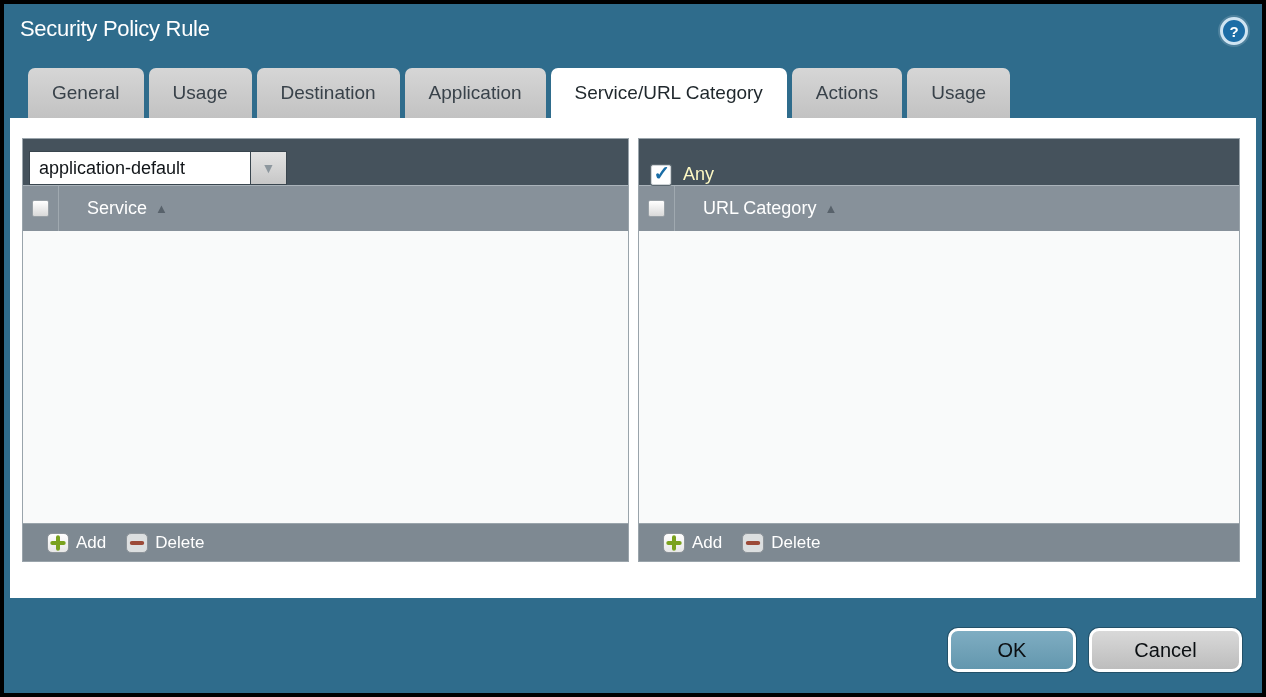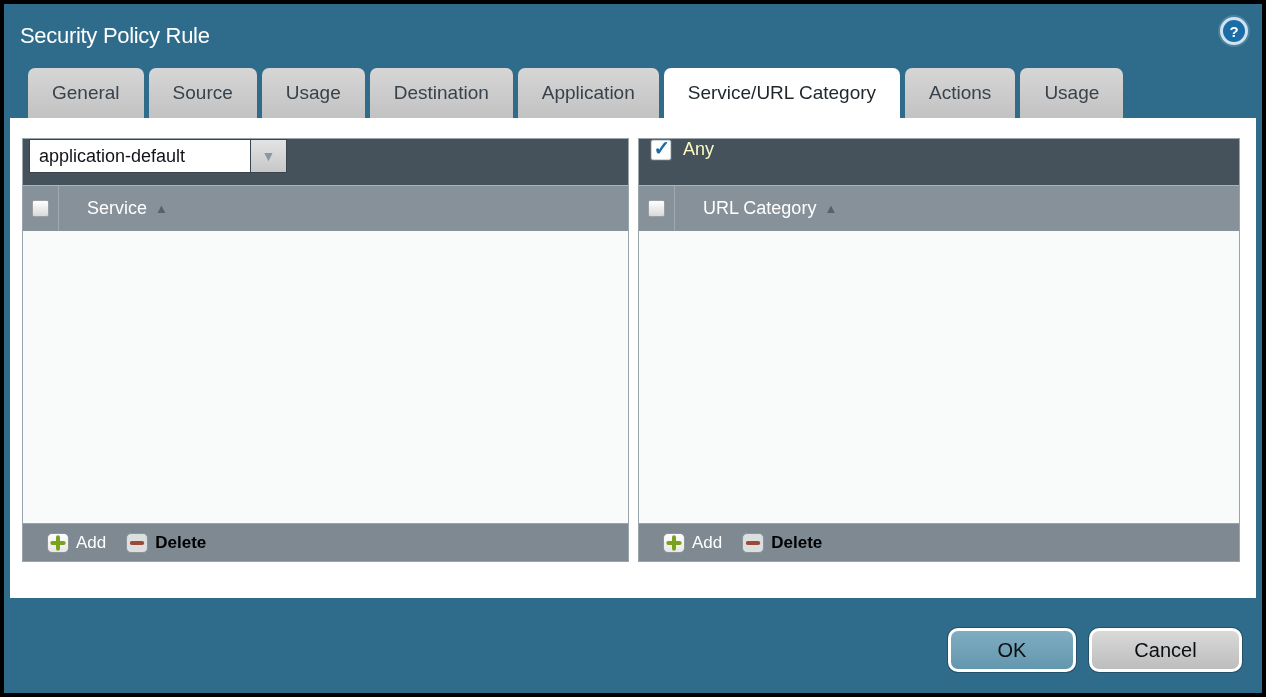--- a/index.html
+++ b/index.html
@@ -11,22 +11,22 @@
     overflow:hidden;
   }
   .dialog {
     position:absolute; inset:4px;
     background:#2f6c8c;
     display:flex; flex-direction:column;
   }
   
   .titlebar {
     height:64px; flex:0 0 64px;
-    display:flex; align-items:center;
-    padding:0 16px; position:relative;
+    display:flex; align-items:flex-start;
+    padding:12px 16px; position:relative;
   }
   .titlebar .title {
     color:#fff; font-size:22px; font-weight:400; letter-spacing:-0.3px;
   }
   .help-btn {
     position:absolute; right:14px; top:13px;
     width:28px; height:28px; border-radius:50%;
     background:#1c6da6;
     border:3px solid #cfe4f2;
     box-shadow:0 0 0 2px rgba(255,255,255,0.15);
@@ -63,21 +63,21 @@
   .panel {
     height:424px;
     border:1px solid #9aa4ab;
     display:flex; flex-direction:column;
     background:#f9fafa;
   }
   .panel.left  { width:607px; }
   .panel.right { width:602px; }
   .panel-toolbar {
     flex:0 0 46px; background:#45525c;
-    display:flex; align-items:flex-start; padding:0 6px;
+    display:flex; align-items:flex-end; padding:0 6px;
   }
   .combo { display:flex; align-items:stretch; height:34px; }
   .combo-input {
     width:221px; height:34px;
     border:1px solid #39454e; border-right:none;
     background:#fff; color:#101418;
     font-family:"Liberation Sans", sans-serif;
     font-size:18px; padding:0 9px; outline:none;
   }
   .combo-btn {
@@ -130,21 +130,21 @@
   .tool-btn.disabled { cursor:default; }
   .pm-box {
     width:22px; height:20px; border-radius:5px;
     border:1px solid #8d949a;
     display:flex; align-items:center; justify-content:center;
   }
   .pm-box.add { background:linear-gradient(#ffffff,#e7e7e7); }
   .pm-box.del { background:#dcdfe0; }
   .tool-label { font-size:17px; }
   .tool-label.add { color:#fff; }
-  .tool-label.del { color:#000000;font-weight:bold; }
+  .tool-label.del { color:#ffffff; }
   
   .button-row {
     flex:1 1 auto;
     display:flex; justify-content:flex-end; align-items:flex-start;
     gap:13px; padding:30px 20px 0 9px;
   }
   .btn {
     height:44px; border-radius:10px;
     border:3px solid #fff;
     box-shadow:0 0 0 1px rgba(0,0,0,0.25);
@@ -163,21 +163,20 @@
 
   <div class="titlebar">
     <span class="title">Security Policy Rule</span>
     <div class="help-btn">
       <span>?</span>
     </div>
   </div>
 
   <div class="tabs">
     <div class="tab">General</div>
-    <div class="tab">Source</div>
     <div class="tab">Usage</div>
     <div class="tab">Destination</div>
     <div class="tab">Application</div>
     <div class="tab active">Service/URL Category</div>
     <div class="tab">Actions</div>
     <div class="tab">Usage</div>
   </div>
 
   <div class="content">
 

